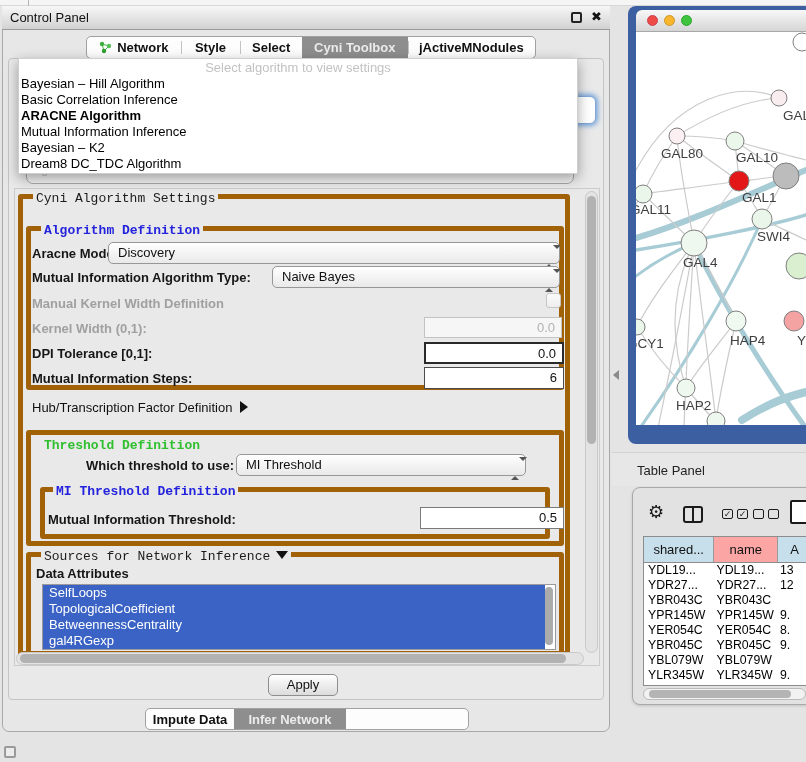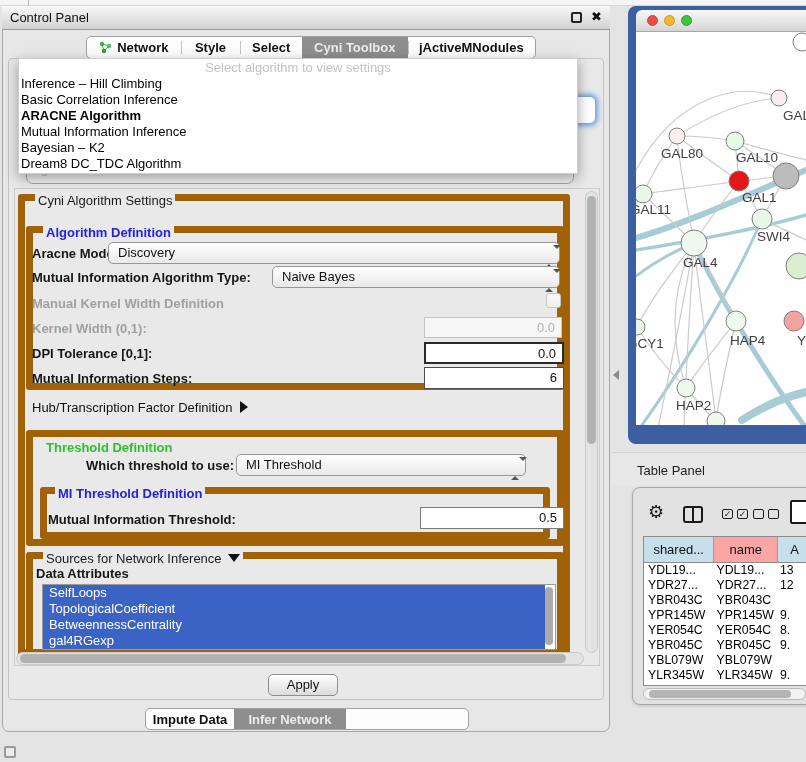--- a/index.html
+++ b/index.html
@@ -28,21 +28,21 @@
 
   
   #inner-panel { left:8px; top:58px; width:596px; height:642px; background:#e9e9e9; border:1px solid #c4c4c4; border-radius:4px; }
 
   
   #ghost-combo-a { left:400px; top:96px; width:196px; height:28px; background:#fff; border:1px solid #7fa8d4; border-radius:6px; box-shadow:0 0 5px 2px rgba(96,150,215,.85); z-index:1; }
   #ghost-combo-c { left:26px; top:154px; width:548px; height:30px; background:#f1f1f1; border:1px solid #a8a8a8; border-radius:7px; z-index:1; font-size:13px; color:#bdbdbd; line-height:28px; padding-left:14px; }
 
   
   #settings-viewport { left:14px; top:188px; width:586px; height:478px; border:1px solid #cccccc; background:#e9e9e9; }
-  .groupbox { position:absolute; border:7px solid #a16207; border-radius:3px; }
+  .groupbox { position:absolute; border:5px solid #a16207; border-radius:3px;font-family:Liberation Mono, monospace; }
   .legend { position:absolute; top:-8px; font-size:13px; background:#e9e9e9; padding:0 3px; white-space:nowrap; }
   .legend.black { color:#1b1b1b; }
   .legend.blue { color:#2323dd; font-weight:600; }
   .legend.green { color:#2fbf2f; font-weight:600; }
 
   #cyni-box { left:18px; top:194px; width:552px; height:462px; }
   #algo-box { left:26px; top:226px; width:538px; height:164px; }
   #thr-box  { left:26px; top:430px; width:538px; height:116px; }
   #mithr-box{ left:40px; top:487px; width:510px; height:52px; }
   #src-box  { left:26px; top:552px; width:538px; height:110px; }
@@ -249,21 +249,21 @@
 
   <div class="abs" id="apply-btn">Apply</div>
 
   <div class="abs" id="bottom-tabbar">
       <div class="tab" style="width: 88px;">Impute Data</div>
       <div class="tab active" style="width: 112px;">Infer Network</div>
     </div>
 
   <div class="abs" id="algo-dropdown">
     <div id="dd-placeholder">Select algorithm to view settings</div>
-  <div class="dd-item">Inference – Hill Climbing</div>
+  <div class="dd-item">Bayesian – Hill Algorithm</div>
       <div class="dd-item">Basic Correlation Inference</div>
       <div class="dd-item sel">ARACNE Algorithm</div>
       <div class="dd-item">Mutual Information Inference</div>
       <div class="dd-item">Bayesian – K2</div>
       <div class="dd-item">Dream8 DC_TDC Algorithm</div>
     </div>
 
   <div class="abs" id="net-window">
     <div id="net-titlebar">
       <span class="tl" id="tl-red"></span>

